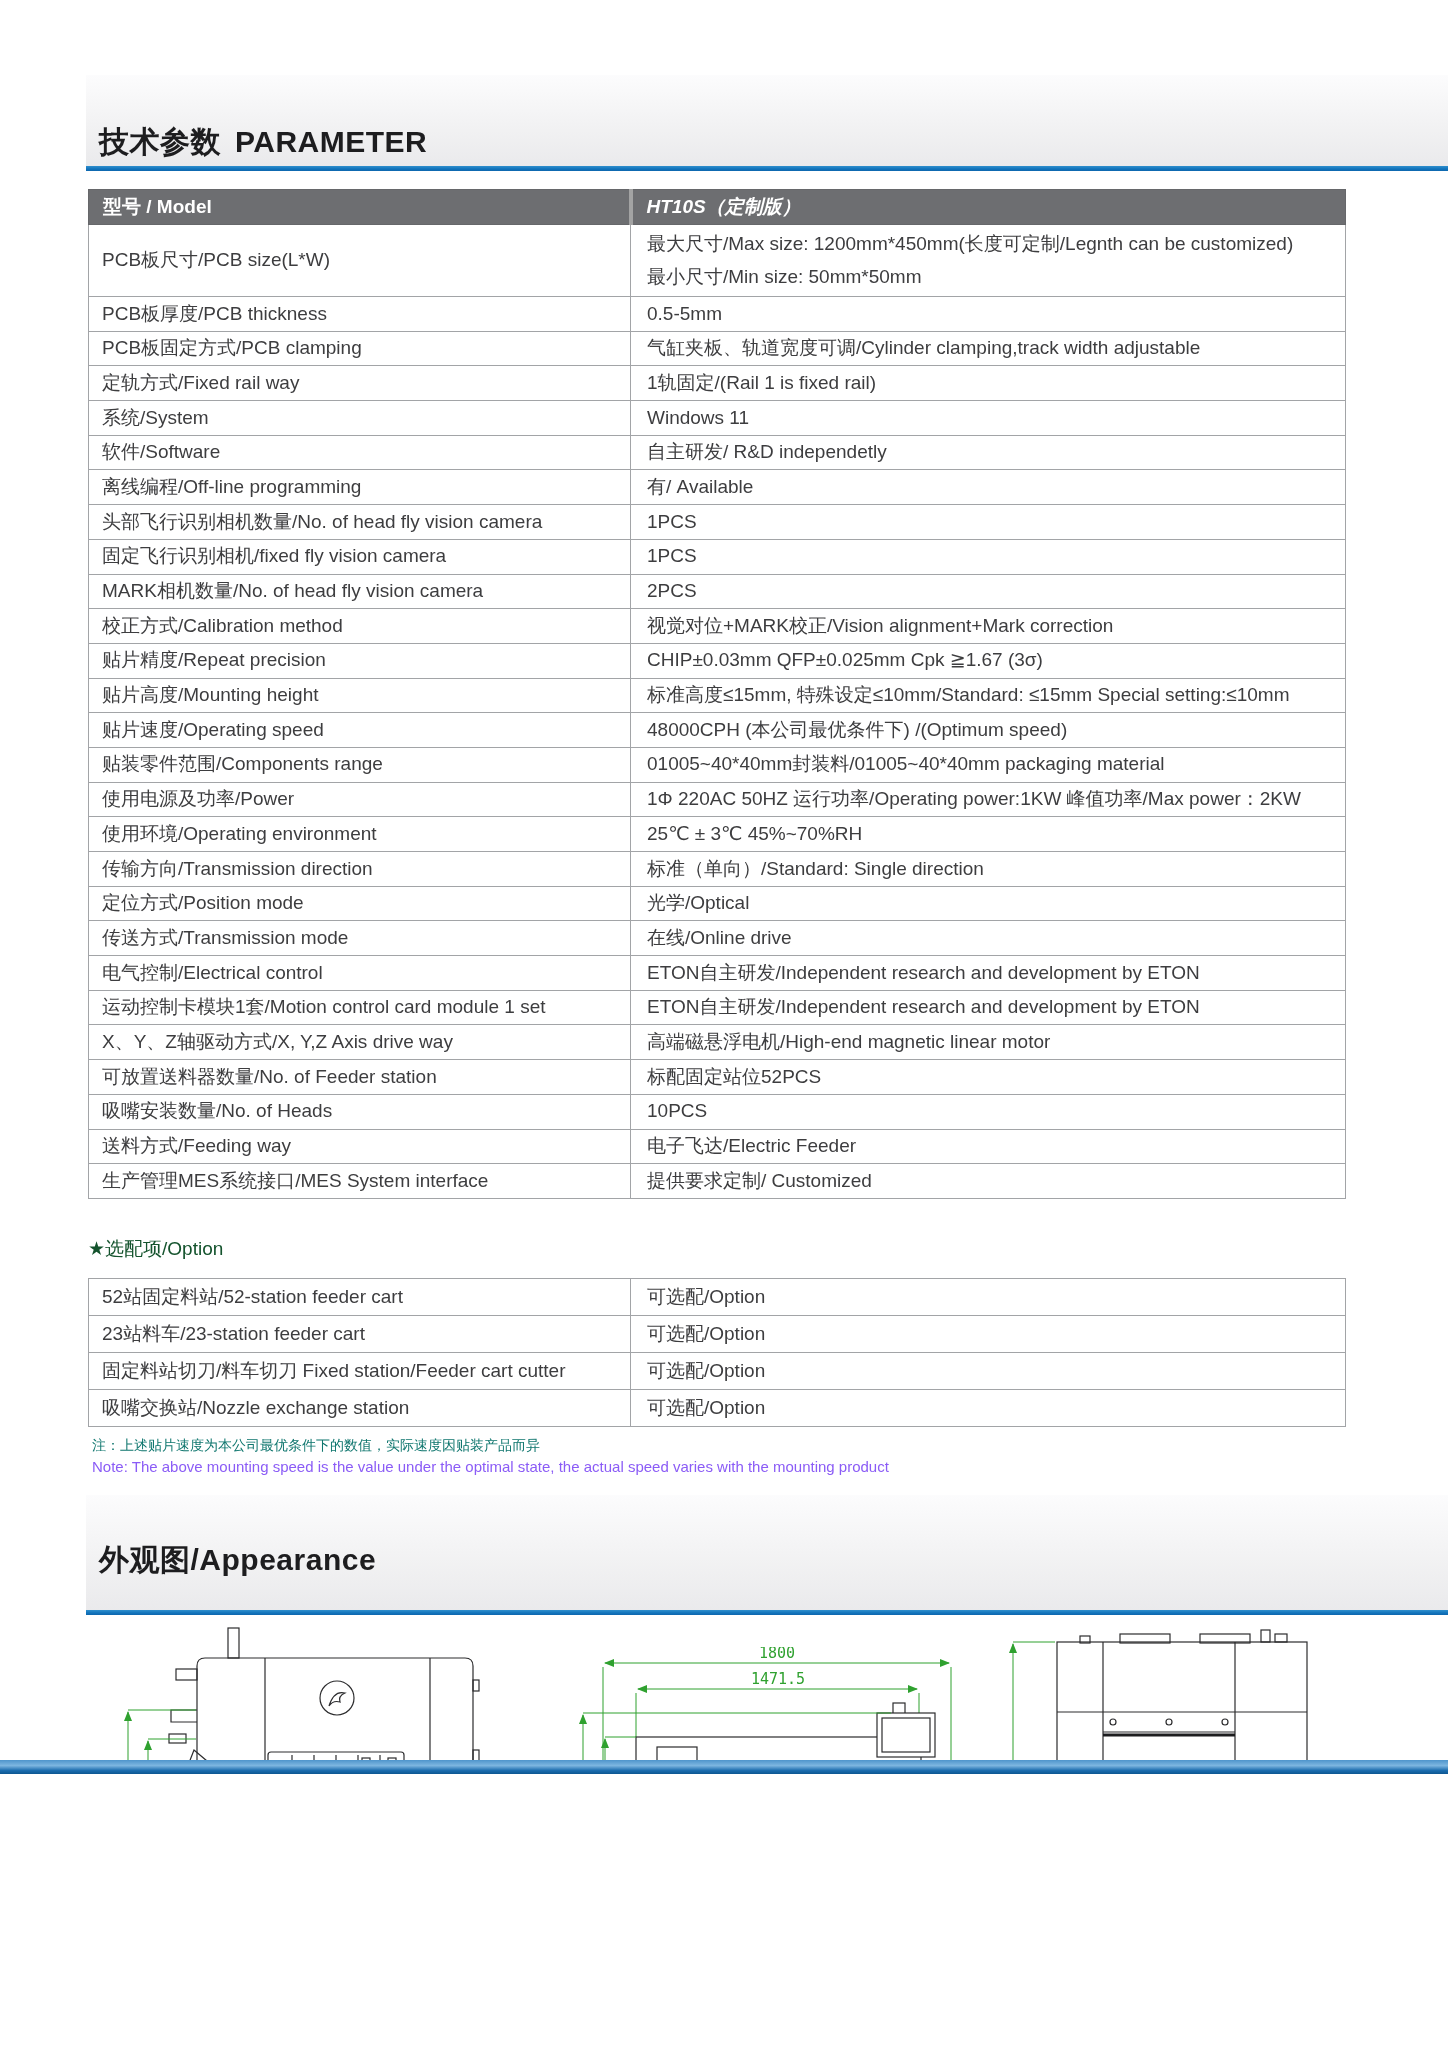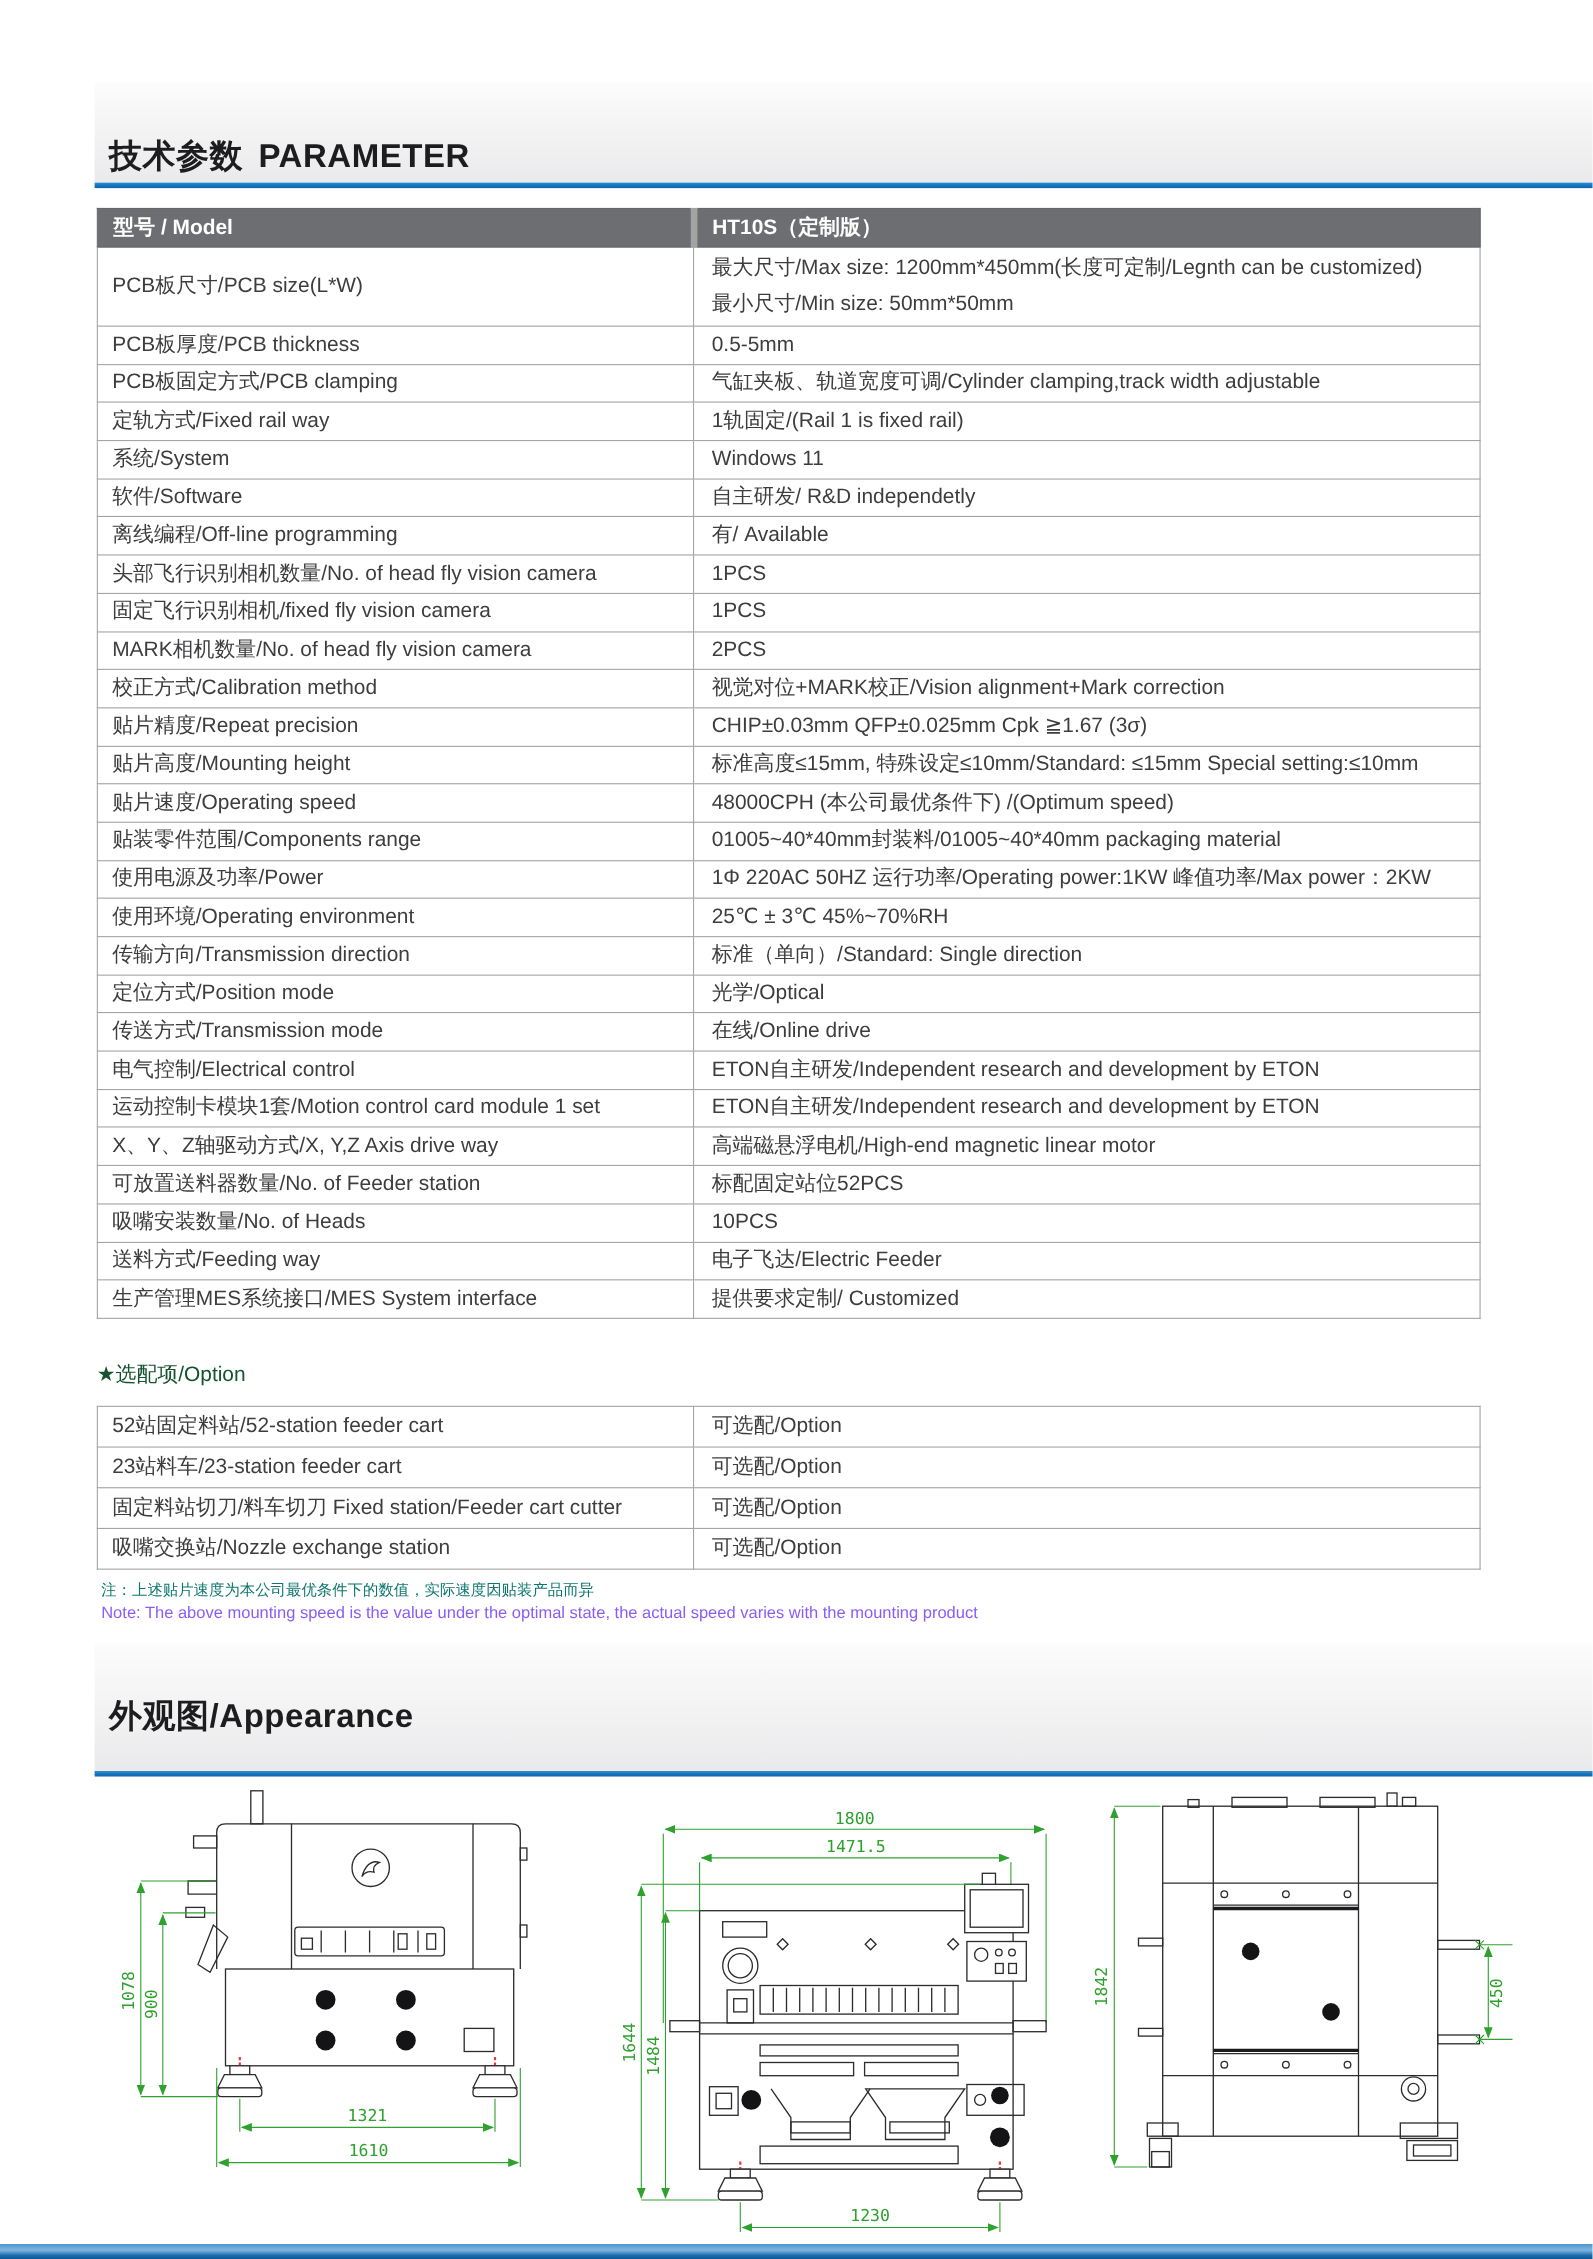--- a/index.html
+++ b/index.html
@@ -1,16 +1,16 @@
 <!DOCTYPE html>
 <html><head>
 <meta charset="utf-8">
 <style>
   html,body{margin:0;padding:0;background:#fff;}
-  .page{position:relative;width:1448px;height:2054px;background:#ffffff;
+  .page{position:relative;width:1448px;height:1774px;background:#ffffff;
         font-family:"Liberation Sans","DejaVu Sans",sans-serif;overflow:hidden;}
 
   
   .band{position:absolute;left:86px;right:0;
         background:linear-gradient(180deg,#fcfcfd 0%,#f2f2f3 55%,#eaeaec 100%);}
   .band1{top:75px;height:91px;}
   .band2{top:1495px;height:115px;}
   .rule{position:absolute;left:86px;right:0;height:5px;
         background:linear-gradient(180deg,#2f8fcd 0%,#1173bb 60%,#0e66ad 100%);}
   .rule1{top:166px;}
@@ -23,21 +23,21 @@
 
   
   .tblwrap{position:absolute;left:88px;width:1257px;}
   .spec-wrap{top:189px;}
   .opt-wrap{top:1278px;}
   table{border-collapse:collapse;table-layout:fixed;width:100%;}
   col.c1{width:542px;} col.c2{width:715px;}
   thead th{background:#6d6e71;color:#ffffff;font-size:19px;font-weight:bold;
            text-align:left;height:34px;padding:0 8px 0 14px;
            border:1px solid #66676a;}
-  thead th + th{border-left:6px solid #a3a3a3;}
+  thead th + th{border-left:4px solid #a3a3a3;font-style:italic;}
   tbody td{border:1px solid #a2a4a7;font-size:19px;color:#3d3d3f;
            padding:2px 8px 2px 13px;vertical-align:middle;line-height:1.3;}
   tbody td.c-value{padding-left:16px;}
   .spec-tbl tbody tr{height:34.7px;}
   .spec-tbl tbody tr.tall{height:72px;}
   .opt-tbl tbody tr{height:37px;}
   td .vline{padding:4px 0;}
 
   .opt-heading{position:absolute;left:88px;top:1236px;font-size:19px;color:#14532d;}
 

